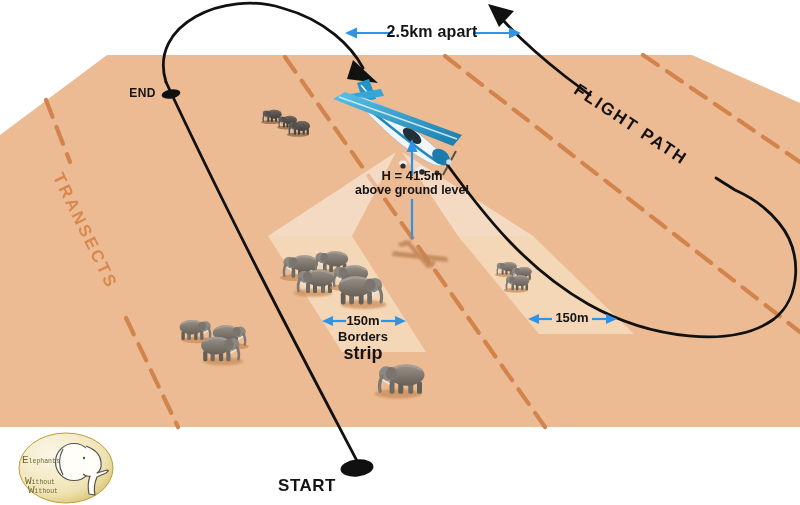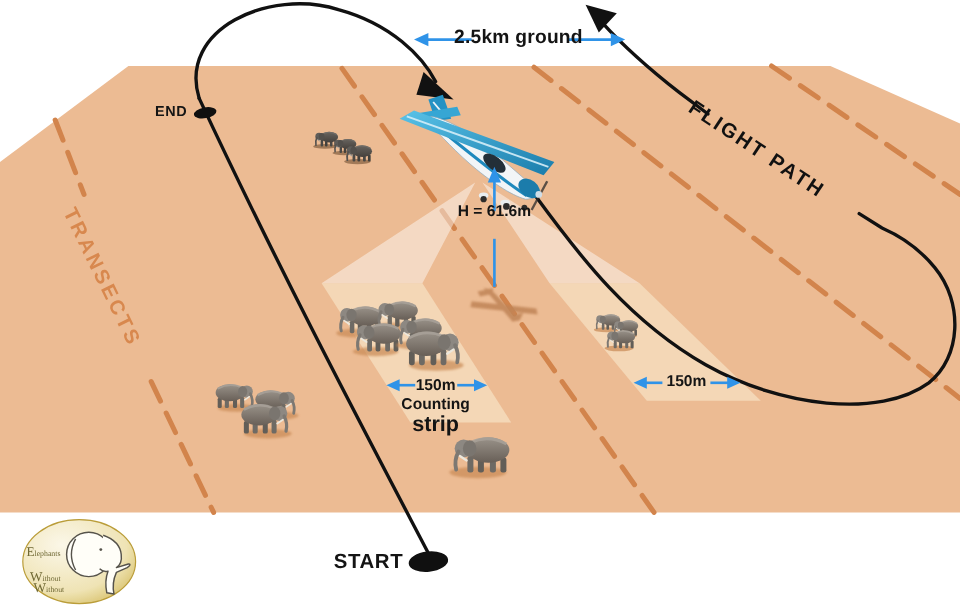--- a/index.html
+++ b/index.html
@@ -4,36 +4,36 @@
 <style>
   html,body{margin:0;padding:0;background:#fff;}
   .stage{
     position:relative;width:800px;height:505px;overflow:hidden;background:#ffffff;
     font-family:"Liberation Sans", sans-serif;
   }
   .stage svg{position:absolute;left:0;top:0;}
   .label{position:absolute;color:#141414;font-weight:bold;white-space:nowrap;}
   .lbl-spacing{left:372px;top:23px;width:120px;font-size:16px;text-align:center;letter-spacing:.2px;}
   .lbl-end{left:100px;top:86px;width:56px;font-size:12px;text-align:right;letter-spacing:.5px;}
-  .lbl-start{left:260px;top:458px;width:76px;font-size:17px;text-align:right;letter-spacing:.5px;}
+  .lbl-start{left:260px;top:476px;width:76px;font-size:17px;text-align:right;letter-spacing:.5px;}
   .lbl-h1{left:352px;top:168px;width:120px;font-size:13px;text-align:center;}
   .lbl-h2{left:342px;top:183px;width:140px;font-size:12.5px;text-align:center;}
   .lbl-150L{left:323px;top:313px;width:80px;font-size:13px;text-align:center;}
   .lbl-counting{left:323px;top:329px;width:80px;font-size:13px;text-align:center;}
   .lbl-strip{left:323px;top:343px;width:80px;font-size:18px;text-align:center;}
   .lbl-150R{left:532px;top:310px;width:80px;font-size:13px;text-align:center;}
   .lbl-transects{
     left:66px;top:170px;font-size:17px;letter-spacing:2.5px;color:#d8884e;
     transform:rotate(64deg);transform-origin:left top;
   }
   .lbl-flightpath{
     left:581px;top:80px;font-size:17px;letter-spacing:2px;color:#111;
     transform:rotate(33.5deg);transform-origin:left top;
   }
-  .logo-line{position:absolute;color:#6f6833;font-family:Liberation Serif, serif;
+  .logo-line{position:absolute;color:#6f6833;font-family:Liberation Mono, monospace;
     font-size:6.5px;font-weight:normal;line-height:1;}
   .logo-line::first-letter{font-size:11px;}
   .logo-1{left:22px;top:455px;}
   .logo-2{left:25px;top:476px;text-align:right;}
   .logo-3{left:28px;top:485px;}
   .dark-herd{filter:brightness(.68) saturate(.85);}
 </style>
 </head>
 <body>
 
@@ -196,26 +196,27 @@
     <ellipse cx="66" cy="468" rx="47" ry="35" fill="url(#logoGrad)" stroke="#b89a33" stroke-width="1" opacity="0.97"></ellipse>
     <g stroke="#56534b" stroke-width="1.2" fill="#fffef8" stroke-linejoin="round">
       <circle cx="74" cy="462" r="18.5"></circle>
       <path d="M 63,449 Q 56,462 63,475" fill="none"></path>
       <path d="M 86,446 Q 100,451 101,462 Q 102,470 97,473 L 107,470 Q 110,470 106,473 L 97,477 Q 93,486 95,495 L 89,494 Q 87,484 90,476 Q 86,477 83,474"></path>
       <circle cx="84" cy="458" r="1.2" fill="#56534b" stroke="none"></circle>
     </g>
   </g>
 </svg>
 
-<div class="label lbl-spacing">2.5km ground</div>
+<div class="label lbl-spacing">2.5km apart</div>
 <div class="label lbl-end">END</div>
 <div class="label lbl-start">START</div>
-<div class="label lbl-h1">H = 61.6m</div>
+<div class="label lbl-h1">H = 41.5m</div>
+<div class="label lbl-h2">above ground level</div>
 <div class="label lbl-150L">150m</div>
-<div class="label lbl-counting">Counting</div>
+<div class="label lbl-counting">Borders</div>
 <div class="label lbl-strip">strip</div>
 <div class="label lbl-150R">150m</div>
 <div class="label lbl-transects">TRANSECTS</div>
 <div class="label lbl-flightpath">FLIGHT PATH</div>
 <div class="logo-line logo-1">Elephants</div>
 <div class="logo-line logo-2">Without</div>
 <div class="logo-line logo-3">Without</div>
 
 </div>
 

